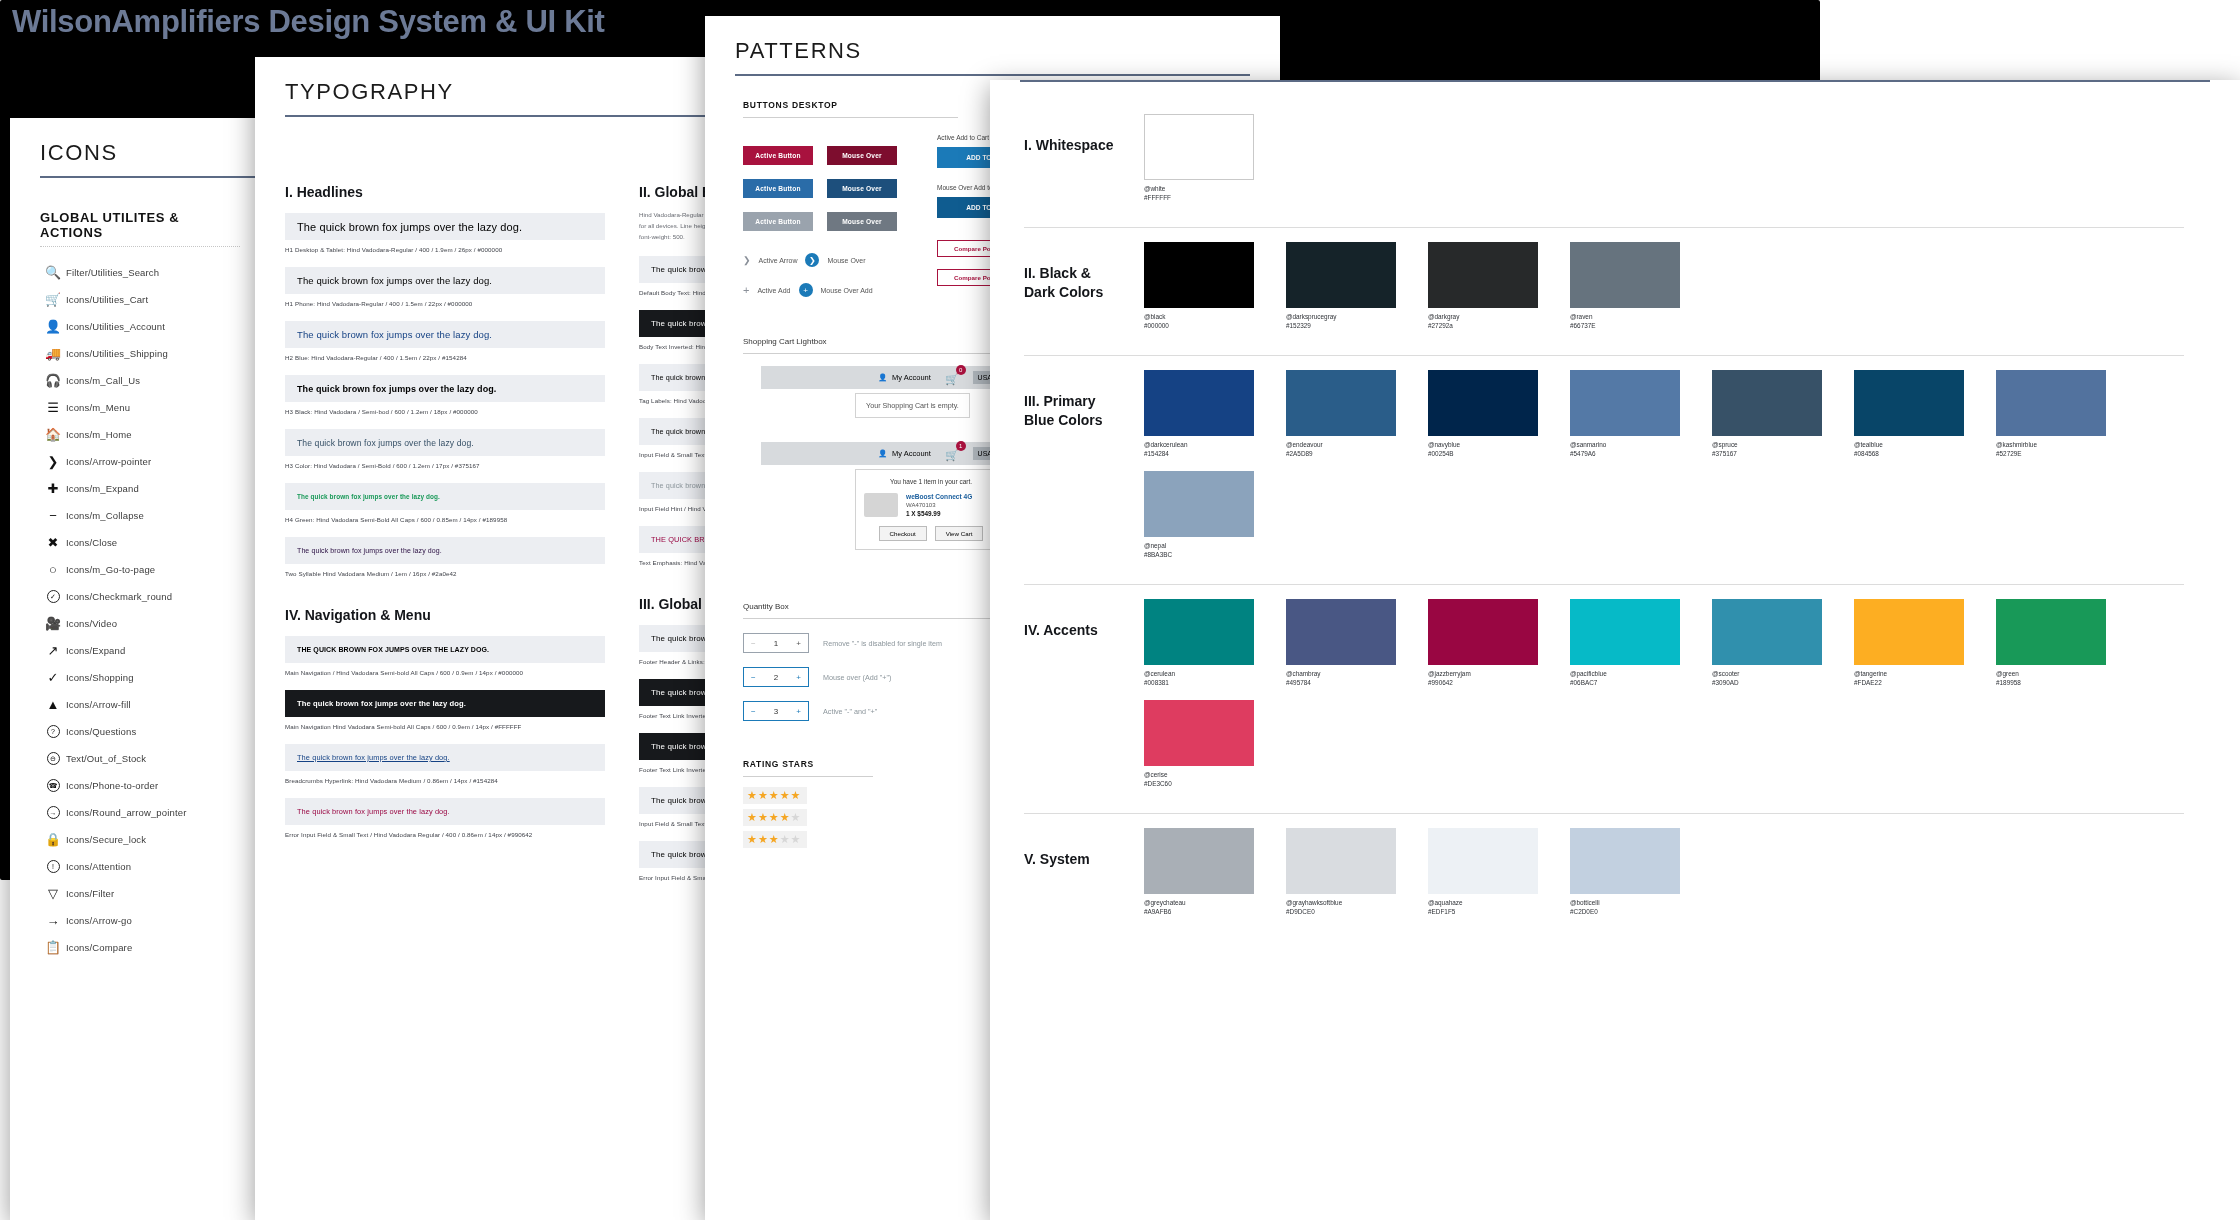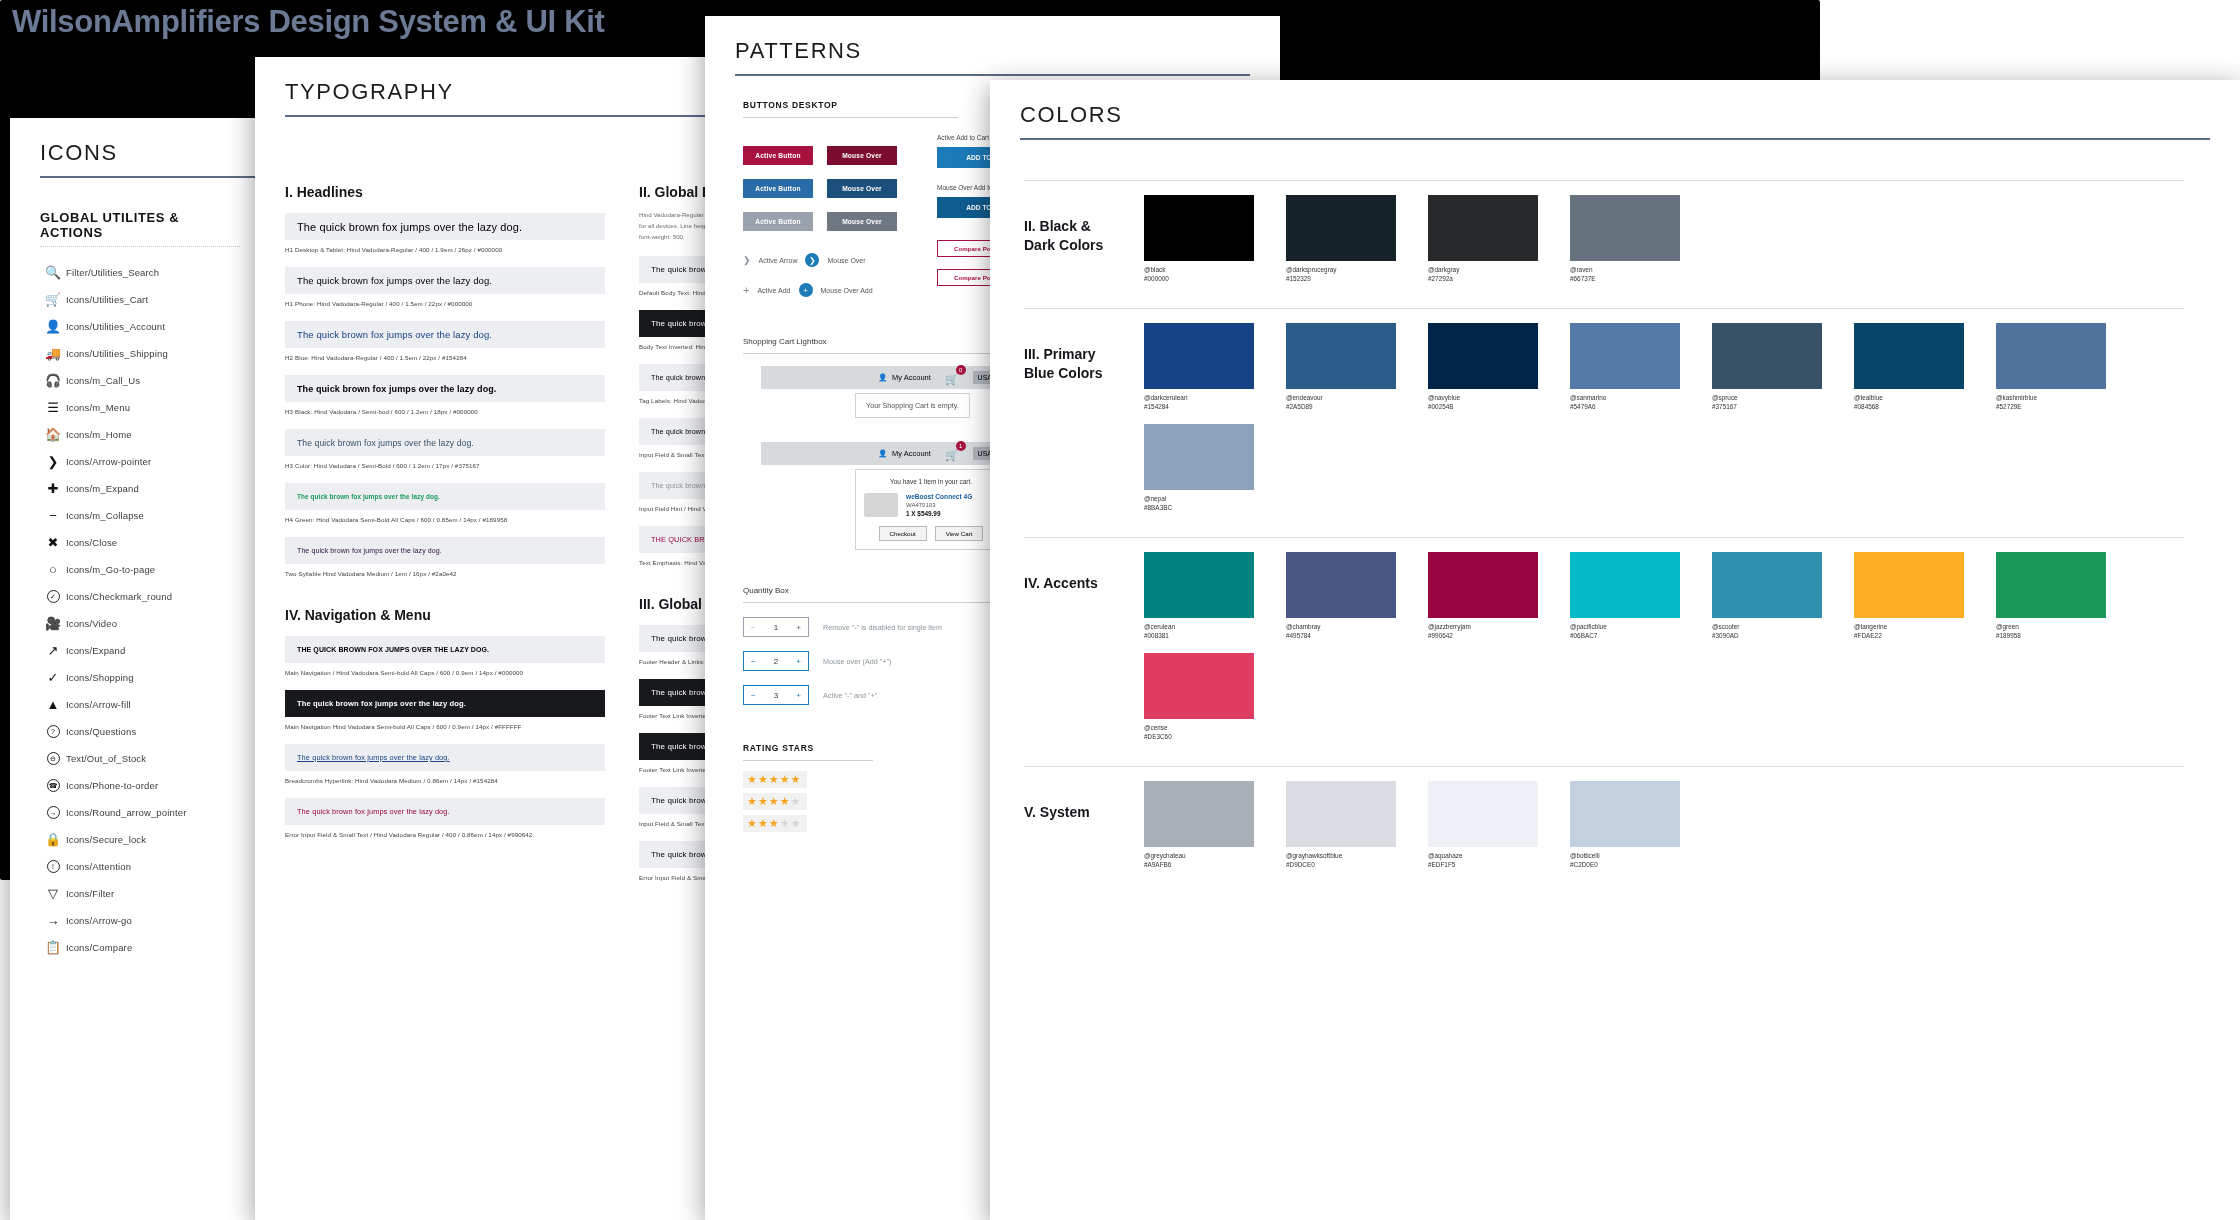--- a/index.html
+++ b/index.html
@@ -596,21 +596,21 @@
             <div style="color:#111;font-weight:bold;font-size:6.4px;margin-top:2px;">1 X $549.99</div>
           </div>
         </div>
         <div style="display:flex;gap:8px;margin-top:9px;justify-content:center;">
           <div style="border:1px solid #bbb;font-size:6.2px;padding:3px 10px;background:#f3f3f3;">Checkout</div>
           <div style="border:1px solid #bbb;font-size:6.2px;padding:3px 10px;background:#f3f3f3;">View Cart</div>
         </div>
       </div>
     </div>
 
-    <div style="margin-top:36px;width:330px;">
+    <div style="margin-top:52px;width:330px;">
       <div style="font-size:8px;color:#333;">Quantity Box</div>
       <div class="pat-rule" style="width:330px;"></div>
       <div id="qty-rows">
           <div style="display: flex; align-items: center; gap: 14px; margin-top: 14px;">
             <div class="qty-box">
               <span style="color:#bbb">−</span>
               <span>1</span>
               <span style="color:#555">+</span>
             </div>
             <span style="font-size: 7.2px; color: rgb(139, 149, 155);">Remove "-" is disabled for single item</span>
@@ -642,23 +642,32 @@
             <div class="stars" style="background: rgb(241, 241, 241); padding: 2px 4px; width: 64px; margin-bottom: 5px;"><span>★</span><span>★</span><span>★</span><span>★</span><span>★</span></div>
             <div class="stars" style="background: rgb(241, 241, 241); padding: 2px 4px; width: 64px; margin-bottom: 5px;"><span>★</span><span>★</span><span>★</span><span>★</span><span class="off">★</span></div>
             <div class="stars" style="background: rgb(241, 241, 241); padding: 2px 4px; width: 64px; margin-bottom: 5px;"><span>★</span><span>★</span><span>★</span><span class="off">★</span><span class="off">★</span></div>
           </div>
       </div>
     </div>
   </div>
 </div>
 
 <div class="panel" id="colors-panel">
-  <div class="panel-title">COLORS</div>
   <div class="panel-rule"></div>
   <div class="col-body" id="colors-body">
+      <div class="col-sec">
+        <div class="col-sec-label">I. Whitespace</div>
+        <div class="swatch-grid" style="width: 1050px;">
+          <div class="swatch">
+            <div class="swatch-chip bordered" style="background: rgb(255, 255, 255);"></div>
+            <div class="swatch-name">@white</div>
+            <div class="swatch-hex">#FFFFFF</div>
+          </div>
+        </div>
+      </div>
       <div class="col-divider"></div>
       <div class="col-sec">
         <div class="col-sec-label">II. Black &amp;<br>Dark Colors</div>
         <div class="swatch-grid" style="width: 1050px;">
           <div class="swatch">
             <div class="swatch-chip" style="background: rgb(0, 0, 0);"></div>
             <div class="swatch-name">@black</div>
             <div class="swatch-hex">#000000</div>
           </div>
           <div class="swatch">

